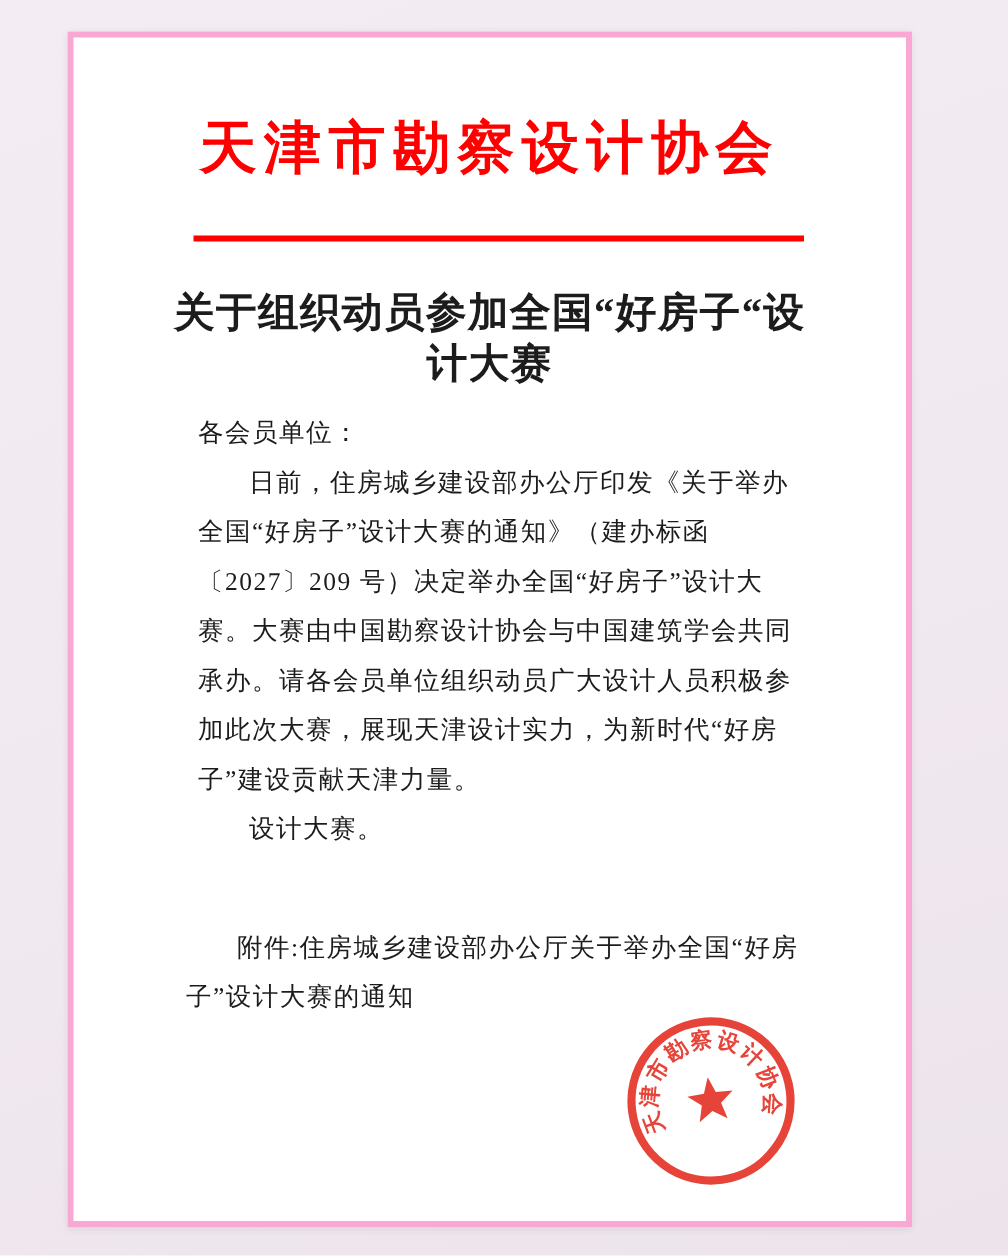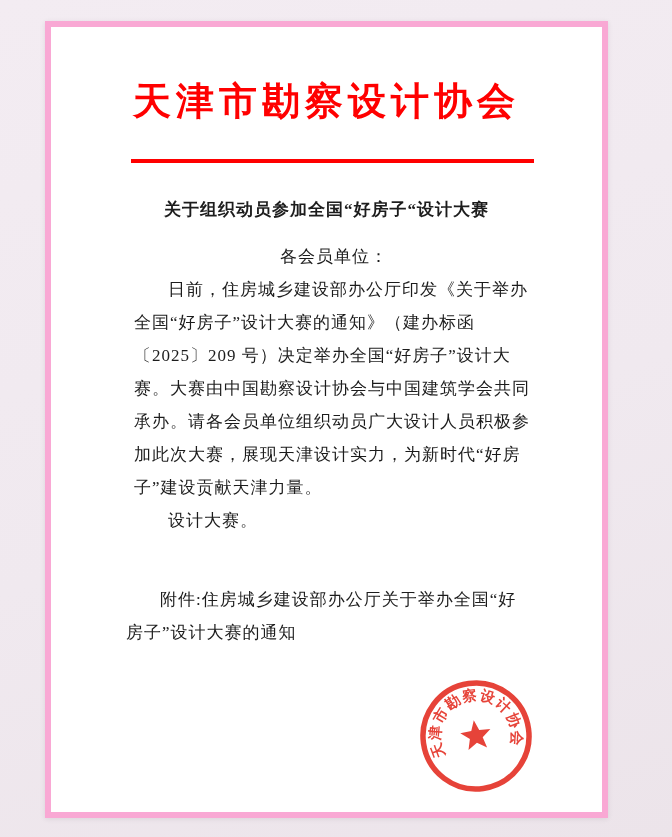--- a/index.html
+++ b/index.html
@@ -9,21 +9,21 @@
     font-family:"Liberation Serif","DejaVu Serif",serif;
     color:#1c1c1c;
     overflow:hidden;
     position:relative;
   }
   .paper{
     position:absolute;
     left:45px;top:21px;
     width:563px;height:797px;
     background:#ffffff;
-    border:6px solid #f9a8d4;
+    border:4px solid #f9a8d4;
     box-shadow:0 1px 5px rgba(60,40,60,.10);
     box-sizing:border-box;
   }
   .letterhead{
     padding-top:52px;
     text-align:center;
     font-size:38px;
     font-weight:bold;
     color:#ff0000;
     letter-spacing:5px;
@@ -31,35 +31,35 @@
     white-space:nowrap;
   }
   .redline{
     margin:34px 68px 0 80px;
     height:4px;
     background:#ff0000;
   }
   .notice-title{
     margin:30px 60px 0 60px;
     text-align:center;
-    font-size:17px;
+    font-size:27px;
     font-weight:bold;
     line-height:34px;
     letter-spacing:1px;
   }
   .notice-title span{display:block;}
   .body-text{
     margin-top:13px;
     padding:0 68px 0 83px;
     font-size:17px;
     line-height:33px;
     letter-spacing:1px;
   }
   .body-text p{margin:0;text-indent:2em;}
-  .body-text p.salutation{text-indent:0;text-align:center;}
+  .body-text p.salutation{text-indent:0;}
   .attachment{
     margin-top:46px;
     padding:0 68px 0 75px;
     font-size:17px;
     line-height:33px;
     letter-spacing:1px;
     text-indent:2em;
   }
   .seal{
     position:absolute;
@@ -87,21 +87,21 @@
   <div class="letterhead">天津市勘察设计协会</div>
 
   <div class="redline"></div>
 
   <div class="notice-title">
     <span>关于组织动员参加全国“好房子“设计大赛</span>
   </div>
 
   <div class="body-text">
     <p class="salutation">各会员单位：</p>
-    <p>日前，住房城乡建设部办公厅印发《关于举办全国“好房子”设计大赛的通知》（建办标函〔2025〕209 号）决定举办全国“好房子”设计大赛。大赛由中国勘察设计协会与中国建筑学会共同承办。请各会员单位组织动员广大设计人员积极参加此次大赛，展现天津设计实力，为新时代“好房子”建设贡献天津力量。</p>
+    <p>日前，住房城乡建设部办公厅印发《关于举办全国“好房子”设计大赛的通知》（建办标函〔2027〕209 号）决定举办全国“好房子”设计大赛。大赛由中国勘察设计协会与中国建筑学会共同承办。请各会员单位组织动员广大设计人员积极参加此次大赛，展现天津设计实力，为新时代“好房子”建设贡献天津力量。</p>
     <p>设计大赛。</p>
   </div>
 
   <div class="attachment">附件:住房城乡建设部办公厅关于举办全国“好房子”设计大赛的通知</div>
 
   <svg class="seal" viewBox="0 0 114 114" xmlns="http://www.w3.org/2000/svg">
     <defs>
       <path id="sealArc" d="M 24.4 72.2 A 36 36 0 1 1 89.6 72.2" fill="none"></path>
     </defs>
     <circle class="ring" cx="57" cy="57" r="53"></circle>

